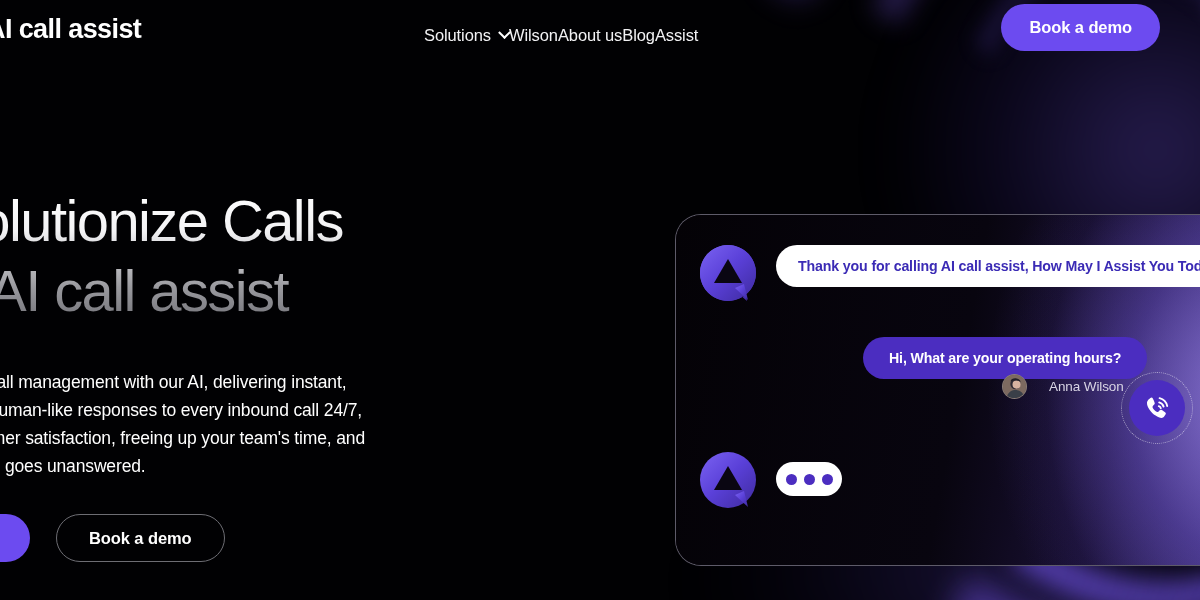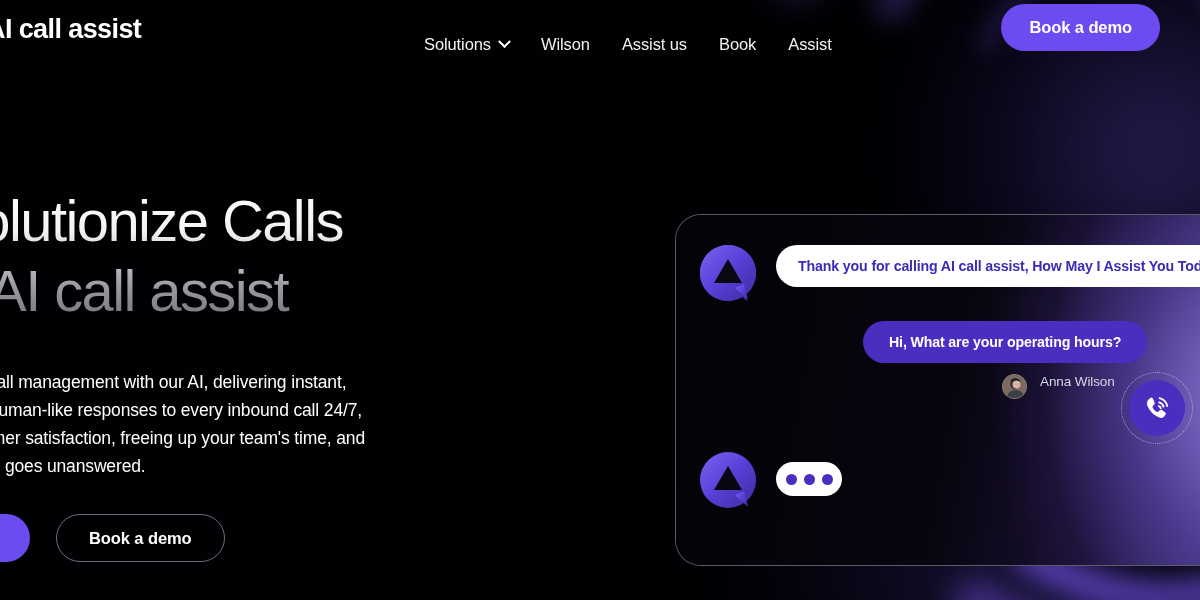--- a/index.html
+++ b/index.html
@@ -99,24 +99,23 @@
     top: 14px;
     font-size: 27px;
     font-weight: 700;
     letter-spacing: -0.6px;
     color: #ffffff;
     white-space: nowrap;
   }
   .nav {
     position: absolute;
     left: 424px;
-    top: 35px;
-    display: flex;
-    align-items: center;
-    gap: 32px;
+    top: 26px;
+    display: flex;
+    align-items: center;
     text-decoration: underline;
   }
   .nav-item {
     display: flex;
     align-items: center;
     gap: 9px;
     color: #f2f2f4;
     font-size: 16.5px;
     font-weight: 500;
     letter-spacing: -0.1px;
@@ -256,37 +255,38 @@
     color: #3b2bb5;
     font-size: 14.2px;
     font-weight: 600;
     letter-spacing: -0.15px;
     white-space: nowrap;
   }
 
   .msg-user {
     position: absolute;
     left: 187px;
-    top: 106px;
+    top: 122px;
     background: #4b2dc0;
     border-radius: 999px;
     padding: 13px 26px;
     color: #ffffff;
     font-size: 14.2px;
     font-weight: 600;
     letter-spacing: -0.15px;
     white-space: nowrap;
   }
 
   .user-meta {
     position: absolute;
     left: 326px;
     top: 159px;
     display: flex;
-    gap: 13px;
+    align-items: center;
+    gap: 22px;
   }
   .user-avatar {
     width: 25px; height: 25px;
     border-radius: 50%;
     overflow: hidden;
     background: #6b5a52;
     flex: 0 0 auto;
     border: 1px solid rgba(255,255,255,.22);
   }
   .user-avatar svg { display: block; width: 25px; height: 25px; }
@@ -355,24 +355,24 @@
 
     <nav class="nav">
       <div class="nav-item">
         <span>Solutions</span>
         <span class="chev"></span>
       </div>
       <div class="nav-item">
         <span>Wilson</span>
       </div>
       <div class="nav-item">
-        <span>Assist us</span>
+        <span>About us</span>
       </div>
       <div class="nav-item">
-        <span>Book</span>
+        <span>Blog</span>
       </div>
       <div class="nav-item">
         <span>Assist</span>
       </div>
     </nav>
 
     <button class="btn-demo-top">Book a demo</button>
   </header>
 
   <section class="hero">

